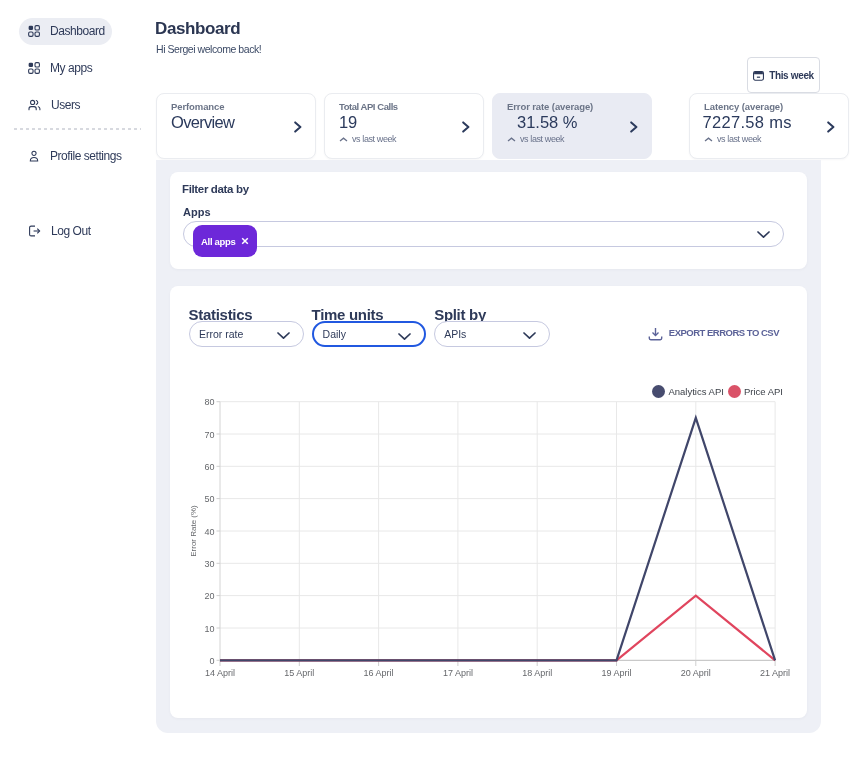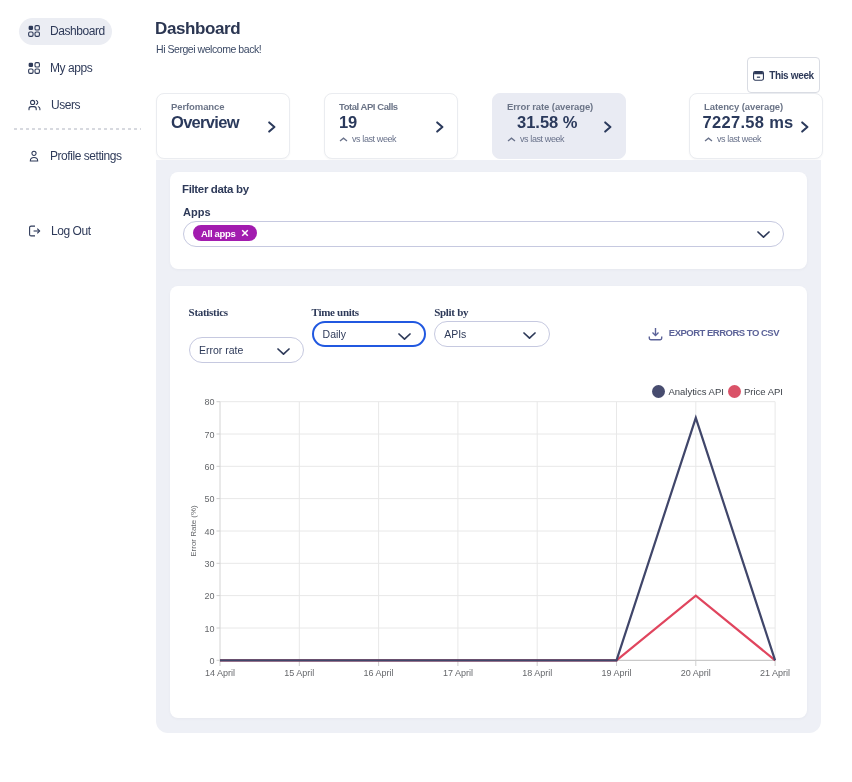--- a/index.html
+++ b/index.html
@@ -3,30 +3,30 @@
 <meta charset="utf-8">
 <style>
   * { margin:0; padding:0; box-sizing:border-box; }
   body { width:852px; height:782px; background:#fff; font-family:"Liberation Sans", sans-serif; position:relative; overflow:hidden; }
   .abs { position:absolute; }
   
   .side-item { position:absolute; left:28px; display:flex; align-items:center; gap:10px; font-size:12px; letter-spacing:-0.45px; color:#2e3a59; }
   .side-item svg { flex:0 0 auto; }
   .pill-bg { position:absolute; left:19px; top:18px; width:93px; height:27px; background:#ebedf3; border-radius:14px; }
   
-  .card { position:absolute; top:93px; width:134px; height:66px; background:#fff; border:1px solid #eaecf0; border-radius:8px; box-shadow:0 1px 2px rgba(40,50,80,0.04);text-align:center; }
+  .card { position:absolute; top:93px; width:160px; height:66px; background:#fff; border:1px solid #eaecf0; border-radius:8px; box-shadow:0 1px 2px rgba(40,50,80,0.04);text-align:center; }
   .card.sel { background:#e9ebf3; border-color:#e9ebf3; box-shadow:none; }
   .card .lbl { position:absolute; left:14px; top:6.5px; font-size:9.5px; font-weight:bold; letter-spacing:-0.1px; color:#6b7487; }
-  .card .val { position:absolute; left:14px; top:19px; font-size:16.5px; font-weight:bold; letter-spacing:-0.1px; color:#2b3a5c; }
+  .card .val { position:absolute; left:14px; top:19px; font-size:16.5px; font-weight:normal; letter-spacing:-0.1px; color:#2b3a5c; }
   .card .vs { position:absolute; left:14px; top:40px; font-size:9px; letter-spacing:-0.4px; color:#68718a; display:flex; align-items:center; gap:4px; }
   .card .chev { position:absolute; right:13px; top:25px; }
   
   .section { position:absolute; left:156px; top:160px; width:665px; height:573px; background:#eef0f6; border-radius:0 0 12px 12px; }
   .wcard { position:absolute; background:#fff; border-radius:8px; box-shadow:0 1px 3px rgba(40,50,80,0.04); }
-  .sel-label { font-size:11px; font-weight:bold; letter-spacing:-0.3px; color:#2e3a59; position:absolute;font-family:Liberation Serif, serif; }
+  .sel-label { font-size:15px; font-weight:bold; letter-spacing:-0.3px; color:#2e3a59; position:absolute; }
   .selpill { position:absolute; height:26px; border:1px solid #c6c9e0; border-radius:13px; background:#fff; font-size:10.5px; color:#2e3a59; display:flex; align-items:center; padding:0 9px; }
   .selpill .cd { position:absolute; right:13px; top:10px; }
 </style>
 </head>
 <body>
 
 <div class="pill-bg"></div>
 <div class="side-item" style="top:24px;">
   <svg width="12" height="12" viewBox="0 0 12 12">
     <rect x="0.65" y="0.65" width="4.4" height="4.4" rx="1.3" fill="#2e3a59"></rect>
@@ -129,38 +129,38 @@
         <path d="M1.2 1.4 L6.4 6 L1.2 10.6" stroke="#2b3a5c" stroke-width="2" fill="none" stroke-linecap="round" stroke-linejoin="round"></path>
       </svg></div>
 </div>
 
 <div class="section"></div>
 
 <div class="wcard" style="left:170px; top:172px; width:637px; height:97px;">
   <div class="abs" style="left:12px; top:11px; font-size:11.5px; letter-spacing:-0.35px; font-weight:bold; color:#2e3a59;">Filter data by</div>
   <div class="abs" style="left:13px; top:34px; font-size:11px; font-weight:bold; color:#2e3a59;">Apps</div>
   <div class="abs" style="left:13px; top:49px; width:601px; height:26px; border:1px solid #c6c9e0; border-radius:13px; background:#fff;">
-    <div class="abs" style="left:9px; top:3px; height:16px; border-radius:9px; background:#a21caf; display:flex; align-items:center; padding:0 8px; gap:5px;">
+    <div class="abs" style="left:9px; top:3px; height:32px; border-radius:9px; background:#6d28d9; display:flex; align-items:center; padding:0 8px; gap:5px;">
       <span style="font-size:9.5px; letter-spacing:-0.3px; font-weight:bold; color:#fff;">All apps</span>
       <svg width="8" height="8">
           <path d="M1.2 1.2 L6.8 6.8 M6.8 1.2 L1.2 6.8" stroke="#fff" stroke-width="1.5"></path>
         </svg>
     </div>
     <svg class="abs" style="right:13px; top:9px;" width="13" height="8" viewBox="0 0 13 8">
         <path d="M1 1 L6.5 6.2 L12 1" stroke="#2e3a59" stroke-width="1.7" fill="none" stroke-linecap="round" stroke-linejoin="round"></path>
       </svg>
   </div>
 </div>
 
 <div class="wcard" style="left:170px; top:286px; width:637px; height:432px;">
   <div class="sel-label" style="left:18.6px; top:19.5px;">Statistics</div>
   <div class="sel-label" style="left:141.6px; top:19.5px;">Time units</div>
   <div class="sel-label" style="left:264.2px; top:19.5px;">Split by</div>
 
-  <div class="selpill" style="left:19px; top:34.5px; width:114.5px;margin-top:16px;">Error rate
+  <div class="selpill" style="left:19px; top:34.5px; width:114.5px;">Error rate
     <svg class="cd" width="13" height="8" viewBox="0 0 13 8">
         <path d="M1 1 L6.5 6.2 L12 1" stroke="#2e3a59" stroke-width="1.7" fill="none" stroke-linecap="round" stroke-linejoin="round"></path>
       </svg>
   </div>
   <div class="selpill" style="left:141.6px; top:34.5px; width:114px; border:2px solid #2158e0; padding:0 9px;">Daily
     <svg class="cd" width="13" height="8" viewBox="0 0 13 8">
         <path d="M1 1 L6.5 6.2 L12 1" stroke="#2e3a59" stroke-width="1.7" fill="none" stroke-linecap="round" stroke-linejoin="round"></path>
       </svg>
   </div>
   <div class="selpill" style="left:264.2px; top:34.5px; width:116px;">APIs

